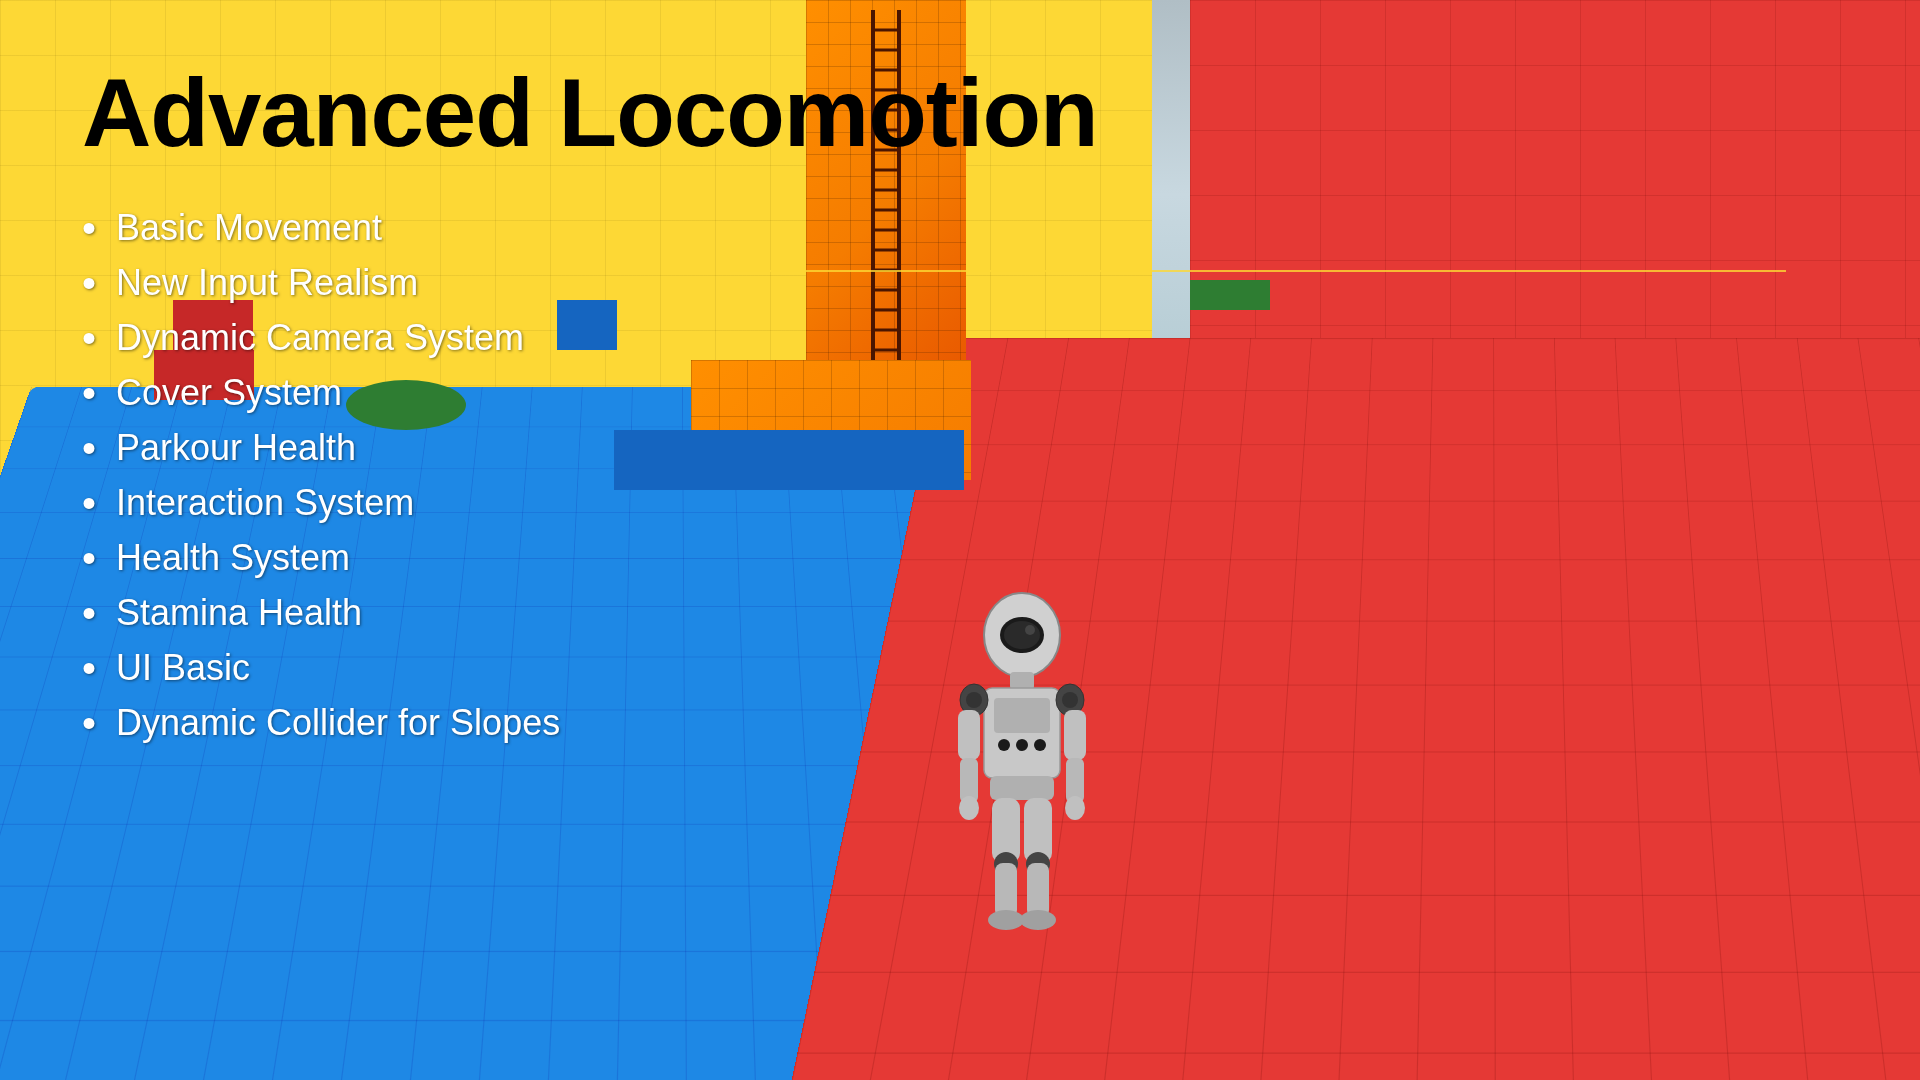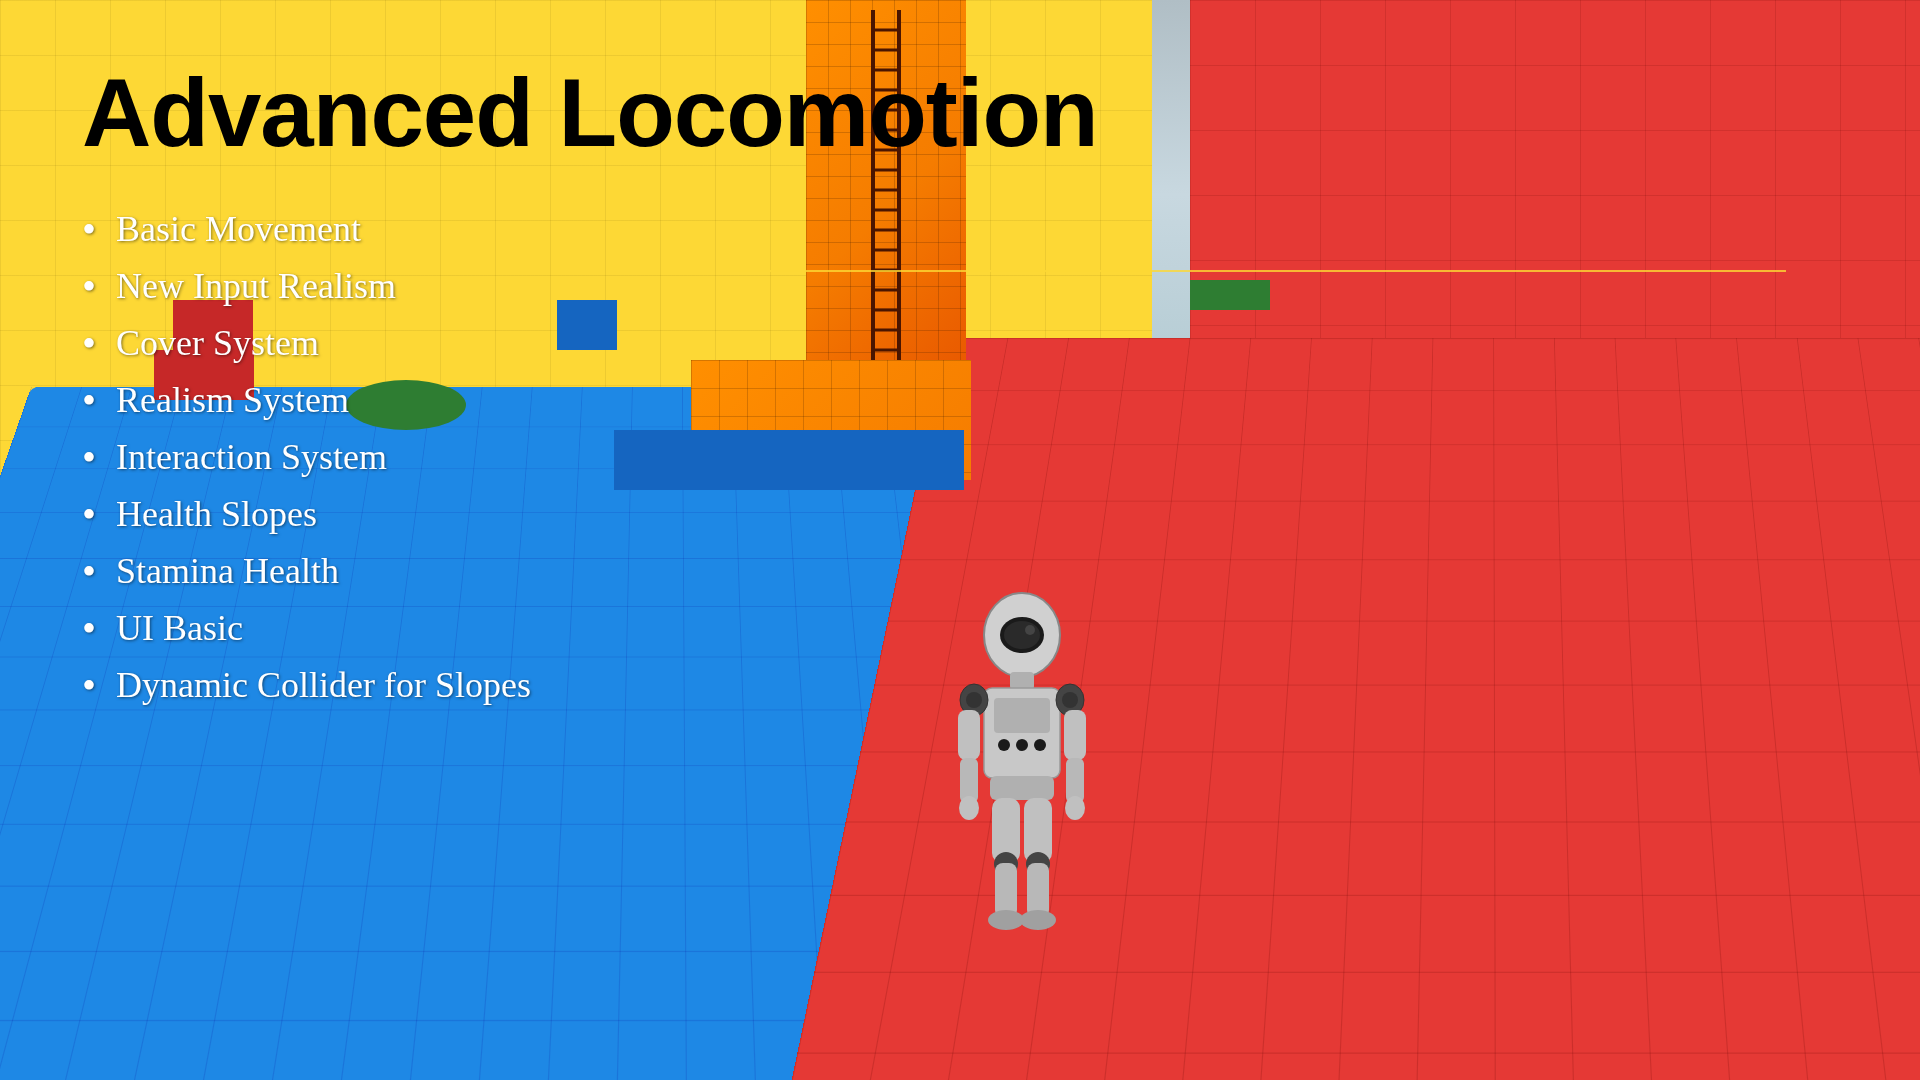--- a/index.html
+++ b/index.html
@@ -304,21 +304,20 @@
     }
 
     .features-list li {
       display: flex;
       align-items: center;
       font-size: 36px;
       font-weight: 400;
       color: #ffffff;
       margin-bottom: 10px;
       text-shadow: 1px 1px 3px rgba(0,0,0,0.5);
-      font-family: Liberation Serif, serif;
     }
 
     .features-list li::before {
       content: '•';
       font-size: 40px;
       margin-right: 20px;
       color: #ffffff;
       flex-shrink: 0;
     }
 
@@ -445,21 +444,22 @@
   </div>
 </div>
 
 <div class="content-overlay">
 
   <h1 class="main-title">Advanced Locomotion</h1>
 
   <ul class="features-list">
   <li>Basic Movement</li>
       <li>New Input Realism</li>
+      <li>Dynamic Camera System</li>
       <li>Cover System</li>
-      <li>Realism System</li>
+      <li>Parkour Health</li>
       <li>Interaction System</li>
-      <li>Health Slopes</li>
+      <li>Health System</li>
       <li>Stamina Health</li>
       <li>UI Basic</li>
       <li>Dynamic Collider for Slopes</li>
     </ul>
 </div>
 
 </body></html>

